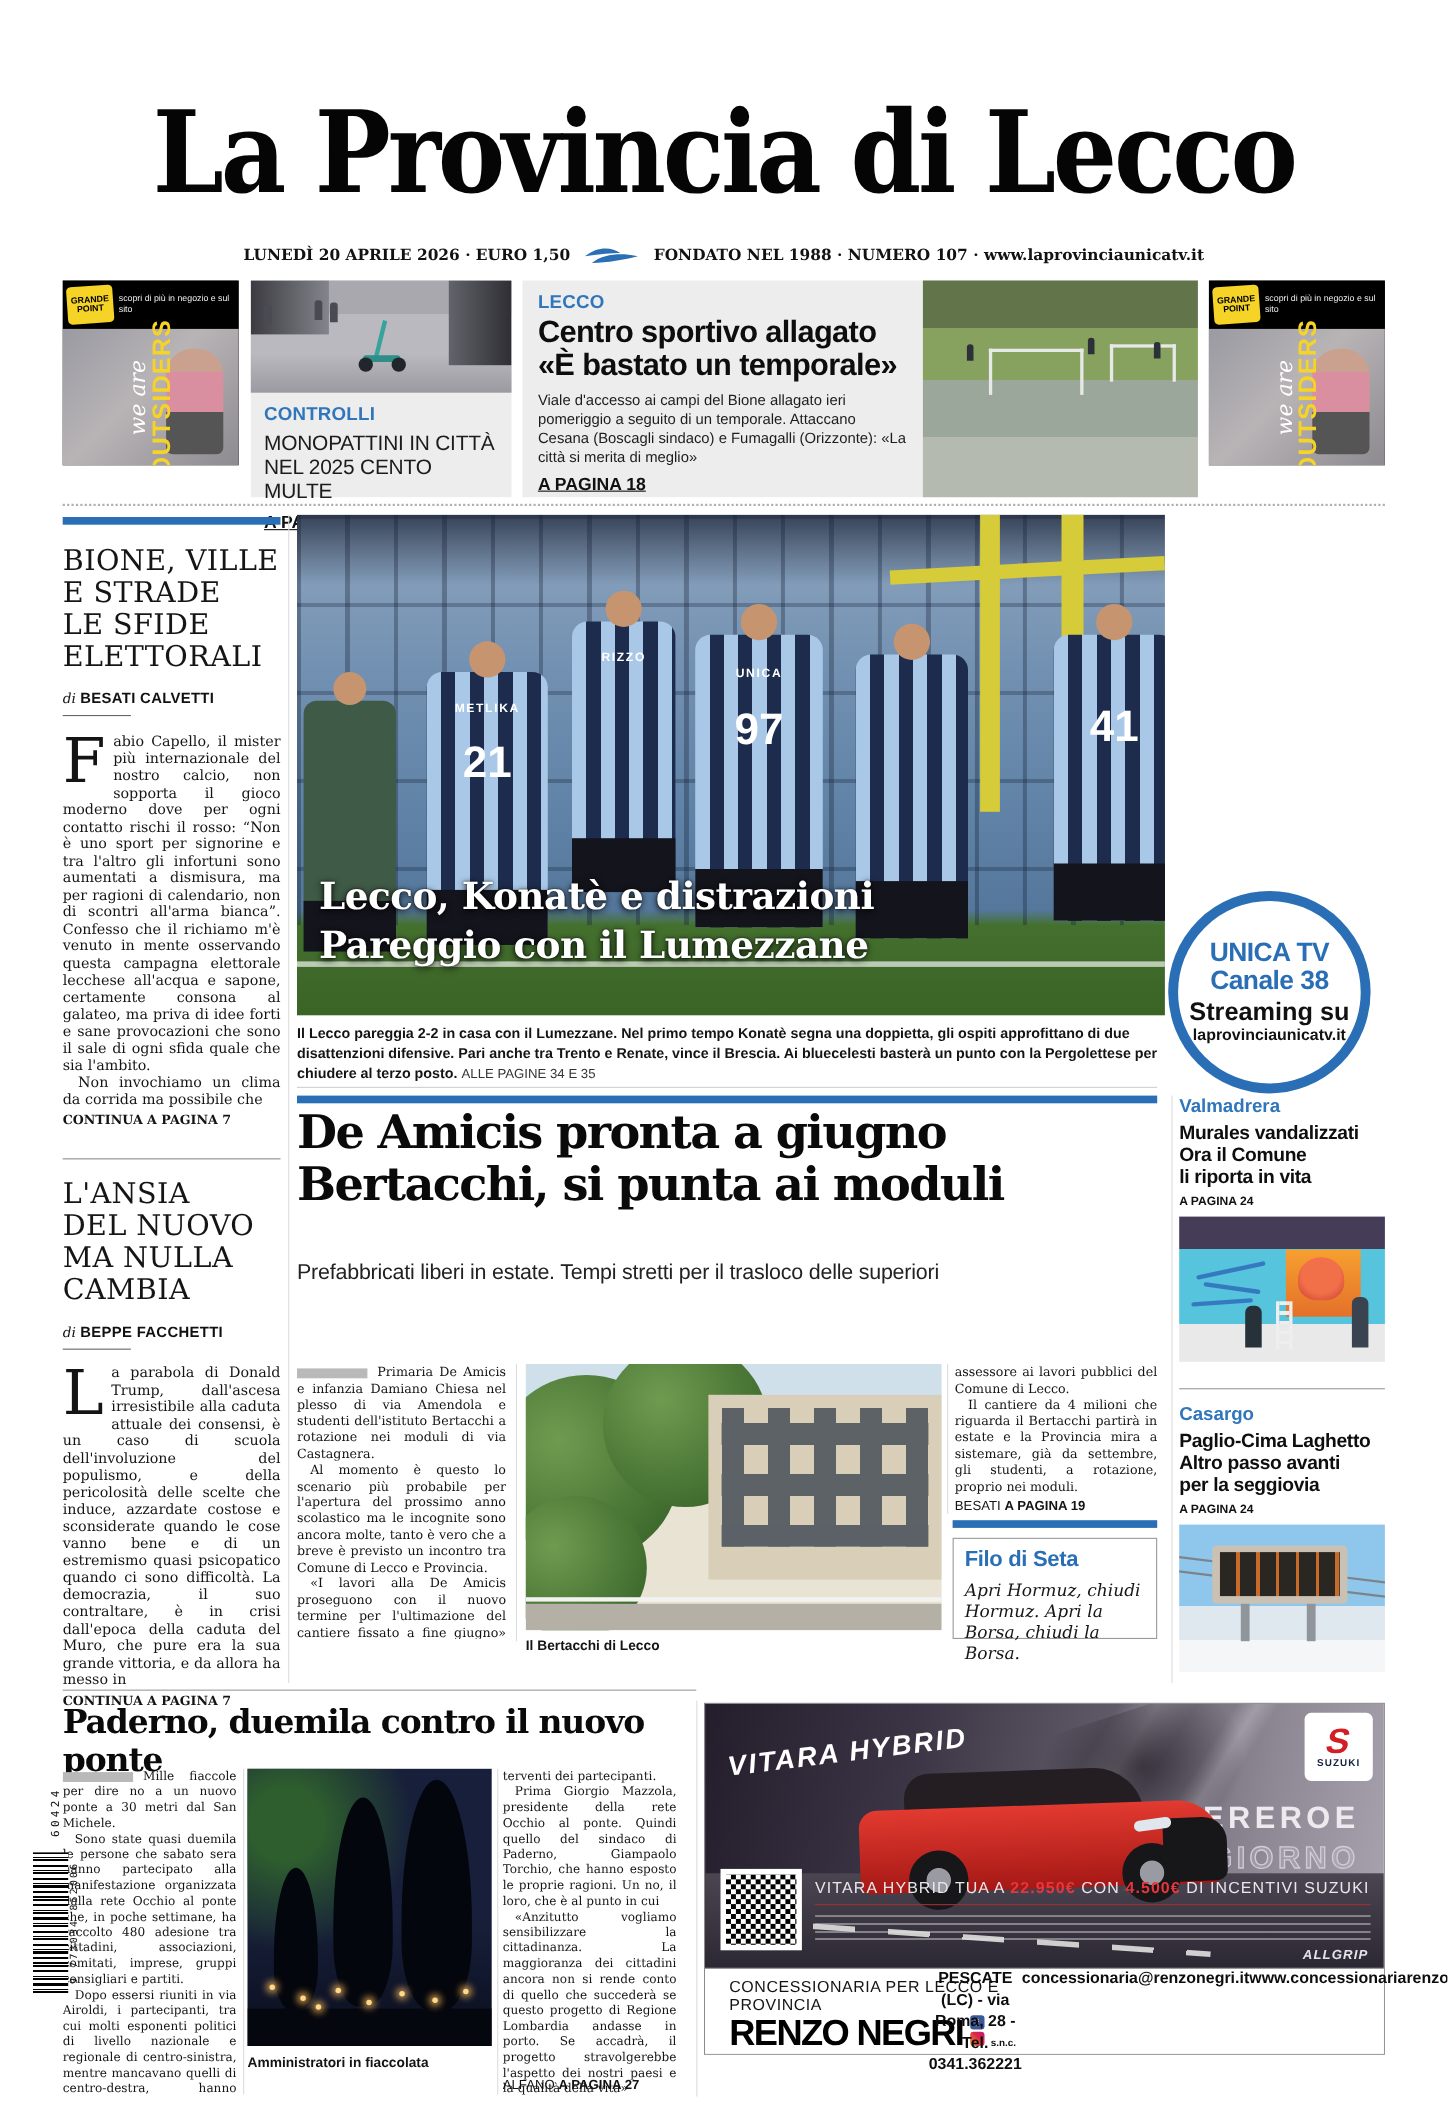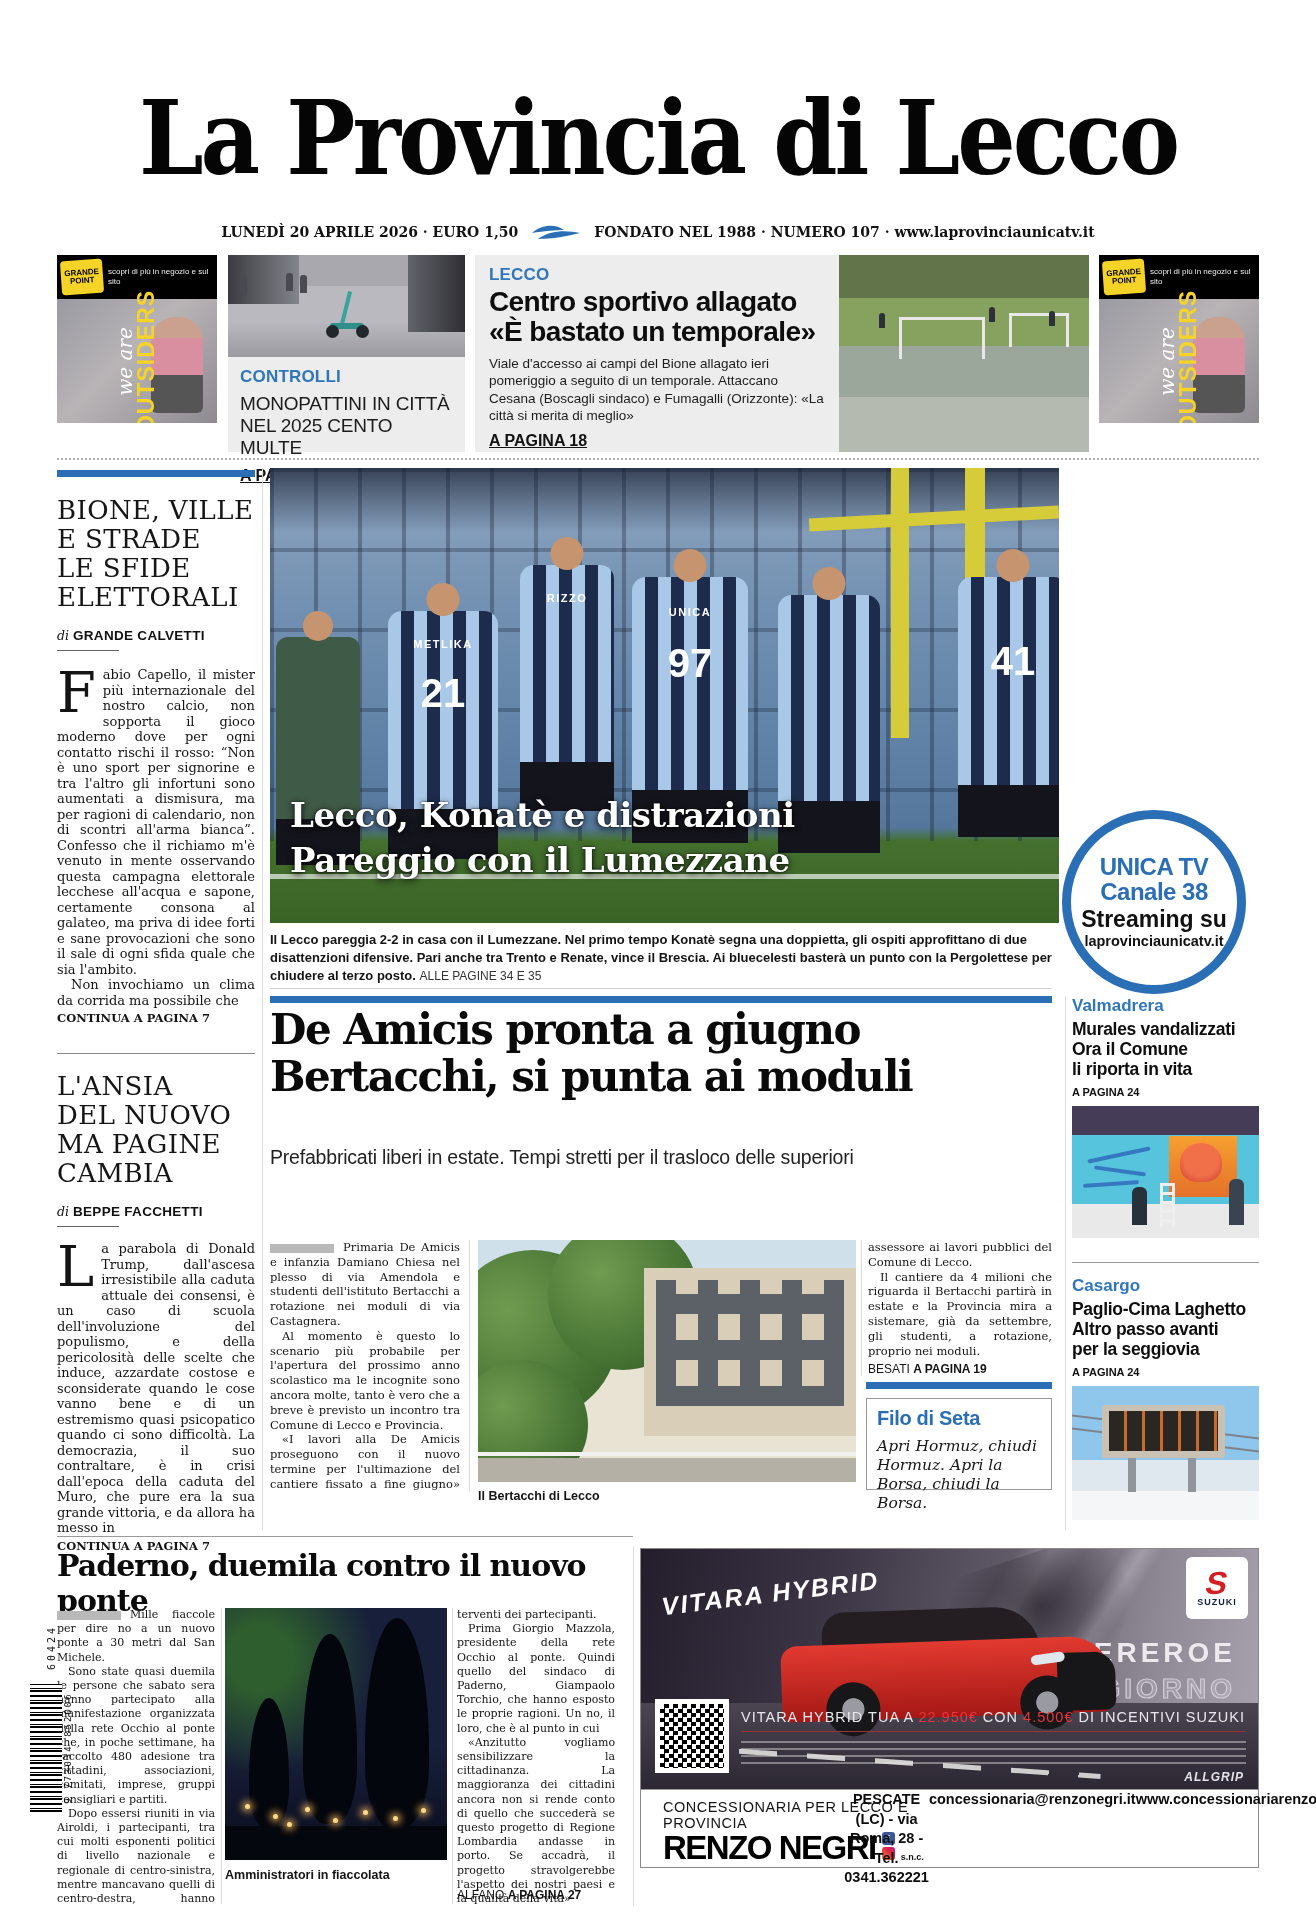--- a/index.html
+++ b/index.html
@@ -246,21 +246,21 @@
     border-radius:8px 22px 10px 8px; }
   .car-light { position:absolute; bottom:66px; right:46px; width:34px; height:10px; background:#dfe6ee;
     border-radius:5px; transform:rotate(-6deg); }
   .wheel { position:absolute; bottom:0; width:54px; height:54px; border-radius:50%;
     background:radial-gradient(circle,#9a9aa2 0 28%,#17171a 30% 100%); }
   .wh1 { left:44px; } .wh2 { left:238px; }
   .qr { position:absolute; left:14px; top:150px; width:74px; height:74px; background:#fff; padding:5px; }
   .qr-in { width:100%; height:100%;
     background:repeating-conic-gradient(#000 0 25%,#fff 0 50%); background-size:9px 9px; }
   .offer { position:absolute; left:100px; right:12px; top:160px; color:#e9e7ec; font-size:14.5px; letter-spacing:1px; }
-  .offer .red { color:#e8363c; font-weight:normal; }
+  .offer .red { color:#e8363c; font-weight:bold; }
   .offer-rule { position:absolute; left:100px; right:12px; top:182px; border-top:1px solid #a03038; }
   .fineprint { position:absolute; left:100px; right:12px; top:192px; height:28px;
     background:repeating-linear-gradient(180deg,rgba(225,225,225,.45) 0 2px,transparent 2px 7px); }
   .allgrip { position:absolute; right:14px; bottom:6px; color:#e5e3e8; font-weight:bold; font-size:12px;
     letter-spacing:1px; font-style:italic; }
   .dealer { position:absolute; left:0; right:0; bottom:0; height:78px; background:#fff; border-top:1px solid #999;
     display:flex; }
   .dealer-l { width:52%; padding:9px 0 0 22px; }
   .dealer-kicker { font-size:14.5px; letter-spacing:.5px; color:#141414; }
   .dealer-row { display:flex; align-items:flex-end; gap:6px; }
@@ -364,32 +364,32 @@
 
   <div class="dotted-rule"></div>
 
   <div class="bluebar" style="left:57px;top:470px;width:198px;"></div>
   <div class="leftcol">
     <div style="margin-top:18px;" class="serif-title">BIONE, VILLE
 E STRADE
 LE SFIDE
 ELETTORALI</div>
     <div class="byline">
-      <span class="by-di">di </span><span class="by-name">GRANDE CALVETTI</span>
+      <span class="by-di">di </span><span class="by-name">BESATI CALVETTI</span>
       <div class="by-rule"></div>
     </div>
     <div class="serif-body" style="margin-top:16px;">
       <p><span class="dc">F</span><span>abio Capello, il mister più internazionale del nostro calcio, non sopporta il gioco moderno dove per ogni contatto rischi il rosso: “Non è uno sport per signorine e tra l'altro gli infortuni sono aumentati a dismisura, ma per ragioni di calendario, non di scontri all'arma bianca”. Confesso che il richiamo m'è venuto in mente osservando questa campagna elettorale lecchese all'acqua e sapone, certamente consona al galateo, ma priva di idee forti e sane provocazioni che sono il sale di ogni sfida quale che sia l'ambito.</span></p>
       <p class="ind">Non invochiamo un clima da corrida ma possibile che</p>
       <div class="continua">CONTINUA A PAGINA 7</div>
     </div>
     <div class="leftdiv"></div>
     <div class="serif-title">L'ANSIA
 DEL NUOVO
-MA PAGINE
+MA NULLA
 CAMBIA</div>
     <div class="byline">
       <span class="by-di">di </span><span class="by-name">BEPPE FACCHETTI</span>
       <div class="by-rule"></div>
     </div>
     <div class="serif-body" style="margin-top:14px;">
       <p><span class="dc">L</span><span>a parabola di Donald Trump, dall'ascesa irresistibile alla caduta attuale dei consensi, è un caso di scuola dell'involuzione del populismo, e della pericolosità delle scelte che induce, azzardate costose e sconsiderate quando le cose vanno bene e di un estremismo quasi psicopatico quando ci sono difficoltà. La democrazia, il suo contraltare, è in crisi dall'epoca della caduta del Muro, che pure era la sua grande vittoria, e da allora ha messo in</span></p>
       <div class="continua">CONTINUA A PAGINA 7</div>
     </div>
   </div>

